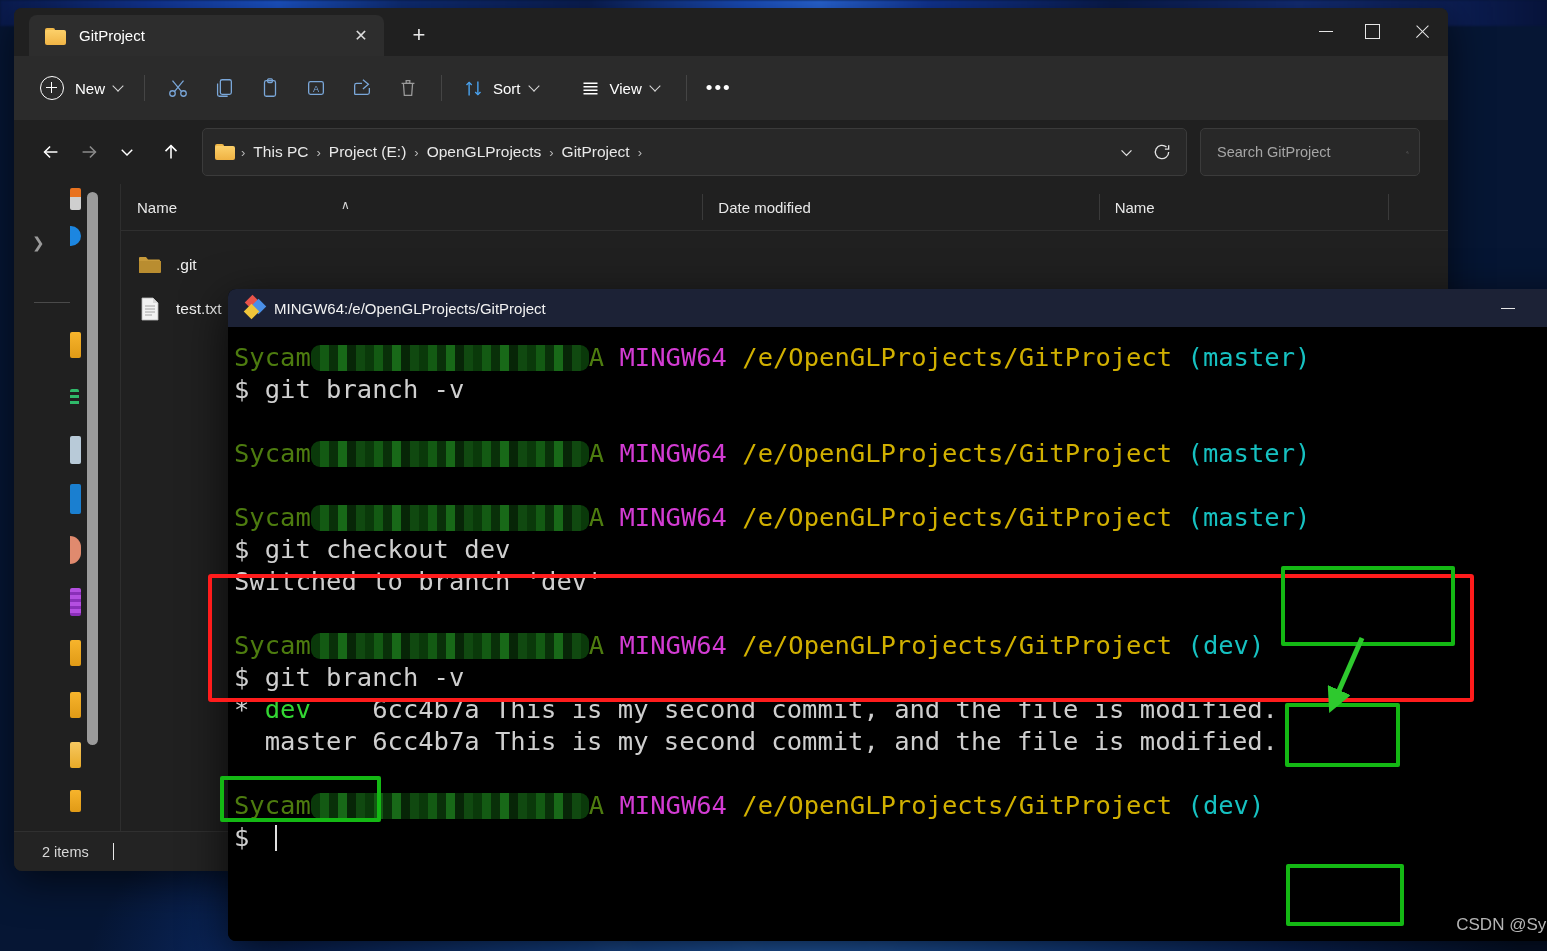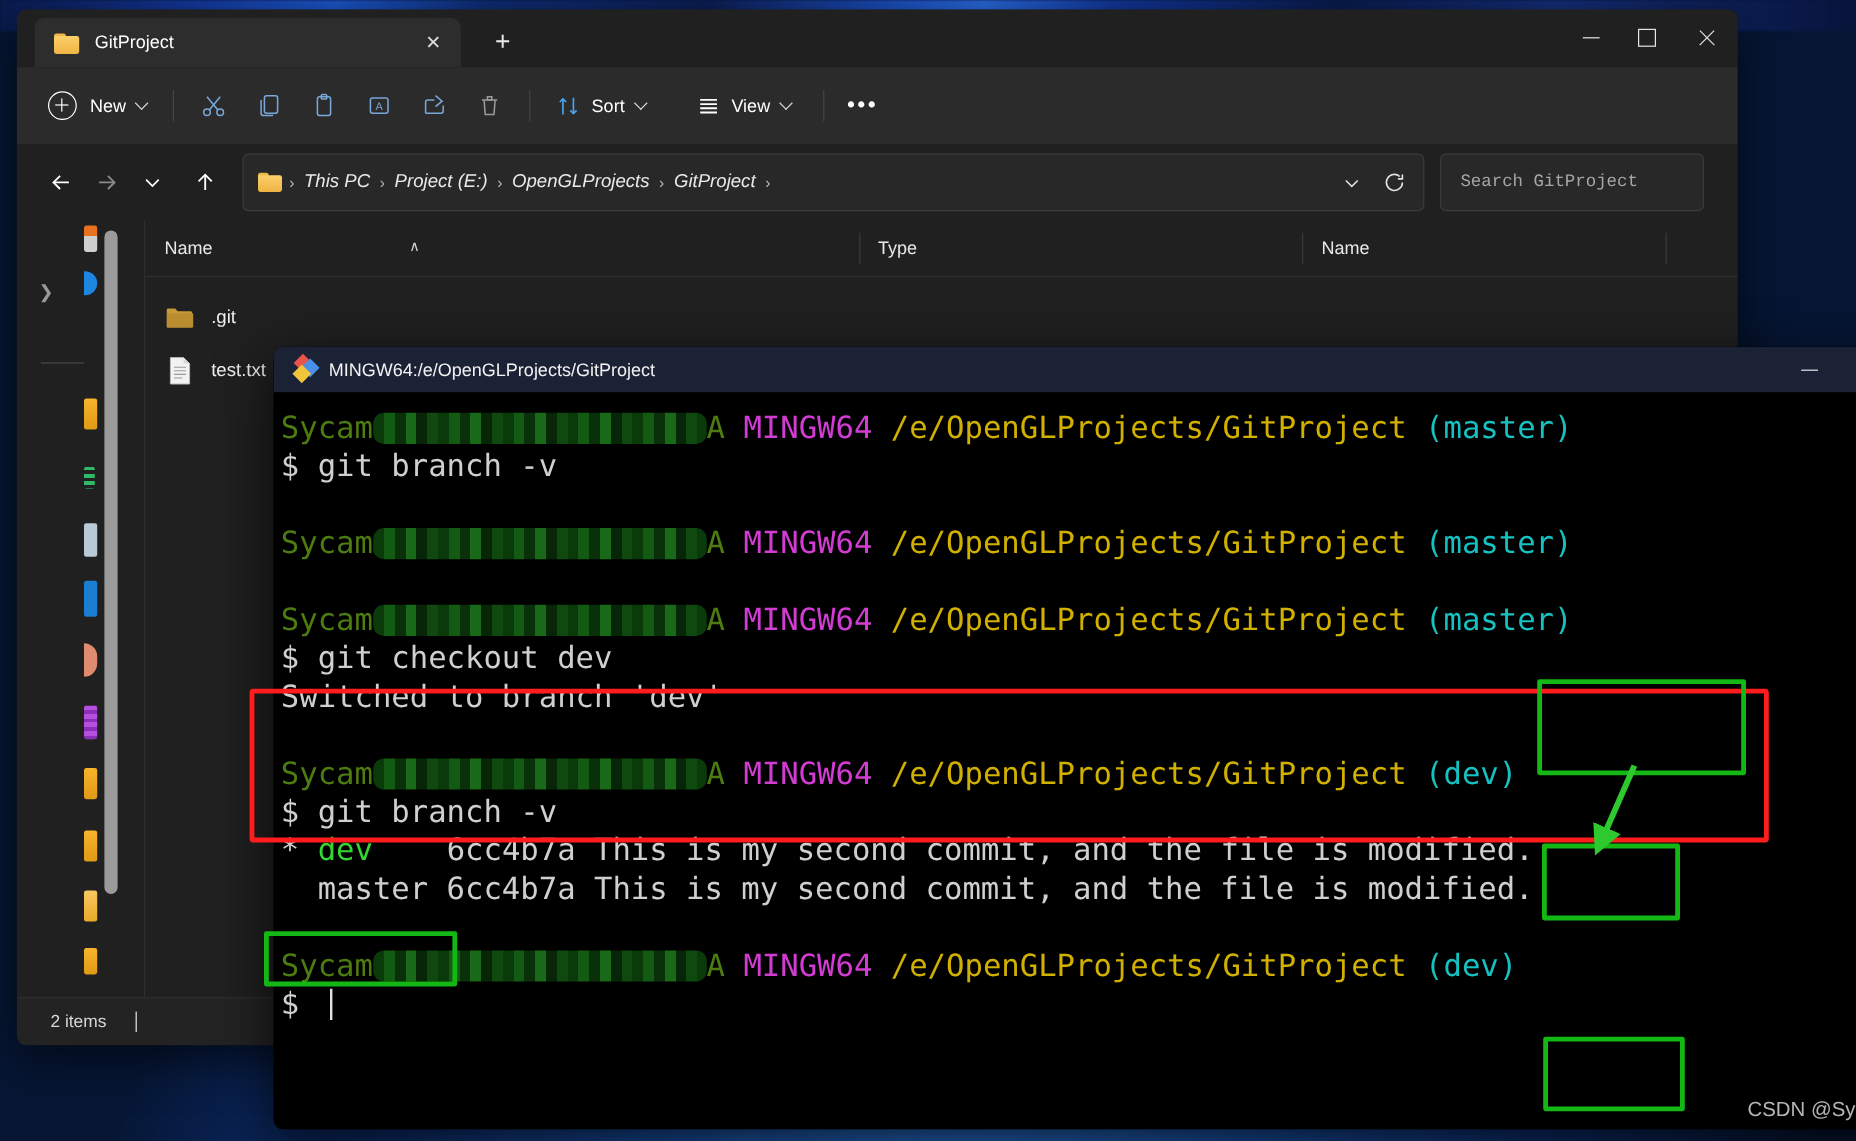--- a/index.html
+++ b/index.html
@@ -242,21 +242,20 @@
   .addr-folder::after {
     content:""; position:absolute; left:0; top:2.5px; width:20px; height:14px;
     background:linear-gradient(180deg,#fcd06a,#efb243); border-radius:2px;
   }
   .crumb {
     color: #e9e9e9;
     font-size: 15.5px;
     padding: 5px 7px;
     border-radius: 4px;
     white-space: nowrap;
-    font-style: italic;
   }
   .crumb-sep {
     color: #b9b9b9;
     font-size: 13px;
     padding: 0 1px;
   }
   .addr-spacer { flex: 1 1 auto; }
   .addr-chevbtn, .addr-refresh {
     width: 36px; height: 38px;
     display: flex; align-items: center; justify-content: center;
@@ -275,21 +274,21 @@
     padding: 0 10px 0 14px;
     box-sizing: border-box;
   }
   .search-box input {
     flex: 1 1 auto;
     background: transparent;
     border: none;
     outline: none;
     color: #c8c8c8;
     font-size: 14.5px;
-    font-family: Liberation Mono, monospace;
+    font-family: Liberation Sans, sans-serif;
   }
   .search-box input::placeholder { color: #a6a6a6; }
 
   
   .exp-body {
     position: absolute;
     left: 0; right: 0;
     top: 176px;
     bottom: 40px;
     display: flex;
@@ -712,22 +711,22 @@
 
         <span class="nav-scroll"></span>
       </div>
 
       <div class="list-pane">
         <div class="col-header">
           <div class="col" style="width:430px">
             <span>Name</span>
             <span class="col-sort">∧</span>
           </div>
-          <div class="col" style="width:205px">
-            <span>Type</span>
+          <div class="col" style="width:245px">
+            <span>Date modified</span>
           </div>
           <div class="col" style="width:138px">
             <span>Name</span>
           </div>
           <div class="col" style="width:60px"></div>
         </div>
 
         <div class="file-row" style="margin-top:12px">
           <span class="file-icon">
             <svg width="24" height="20" viewBox="0 0 24 20">

